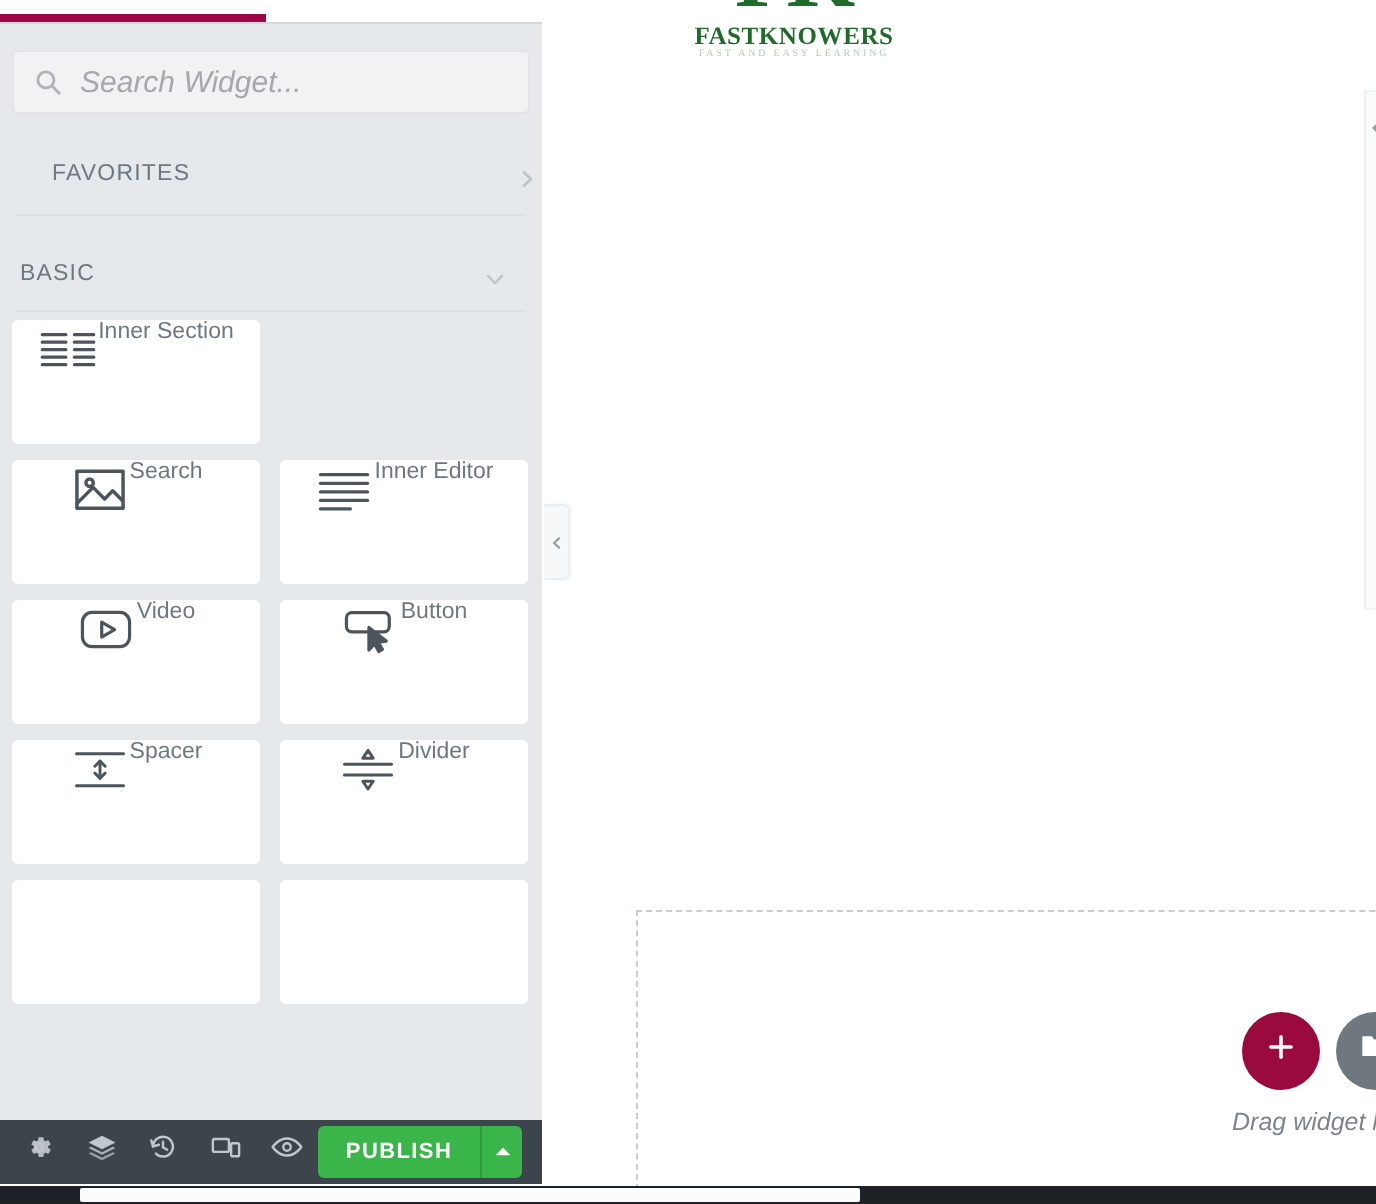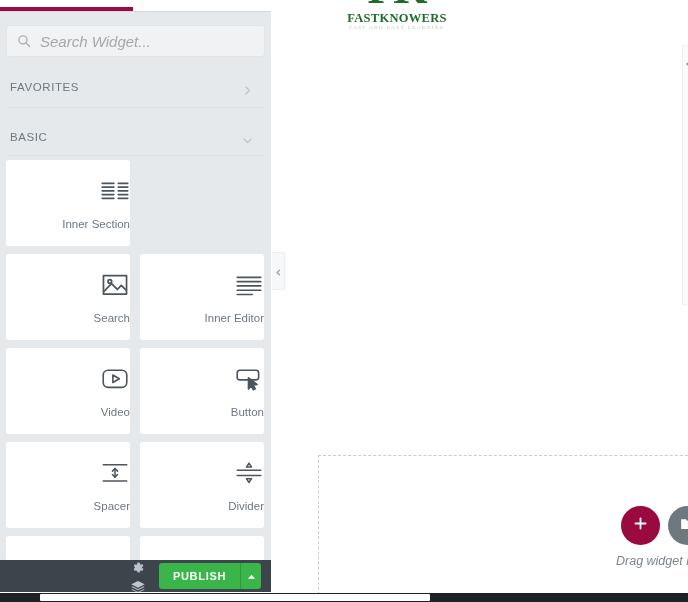--- a/index.html
+++ b/index.html
@@ -93,26 +93,26 @@
   
   .widget-grid {
     position: absolute;
     left: 0; top: 160px;
     width: 271px;
     height: 400px;
     overflow: hidden;
   }
   .wrow { display: flex; gap: 10px; padding: 0 6px; margin-bottom: 8px; }
   .wcard {
-    width: 124px; height: 86px;
+    width: 124px; height: 62px;
     background: #ffffff;
     border-radius: 3px;
     display: flex;
-    flex-direction: column;
-    align-items: flex-end;
+    flex-direction: row;
+    align-items: flex-start;
     justify-content: center;
     cursor: grab;
   }
   .wcard .wicon {
     width: 30px; height: 30px;
     display: flex; align-items: center; justify-content: center;
     margin-bottom: 12px;
     color: #495157;
   }
   .wcard .wlabel {
@@ -122,21 +122,20 @@
 
   
   .footer {
     position: absolute;
     left: 0; bottom: 10px;
     width: 271px; height: 32px;
     background: #3c444c;
     display: flex;
     align-items: center;
     padding-left: 4px;
-    flex-direction: column;
   }
   .fbtn {
     width: 31px; height: 32px;
     display: flex; align-items: center; justify-content: center;
     color: #c2c7cc;
     cursor: pointer;
   }
   .publish-group {
     position: absolute;
     left: 159px; top: 3px;
@@ -308,21 +307,21 @@
     <div class="search-wrap">
       <span class="search-icon">
         <svg viewBox="0 0 16 16" fill="none" stroke="#7a8086" stroke-width="1.6">
           <circle cx="6.8" cy="6.8" r="4.6"></circle>
           <line x1="10.3" y1="10.3" x2="14.4" y2="14.4" stroke-linecap="round"></line>
         </svg>
       </span>
       <input class="search-input" type="text" placeholder="Search Widget..." style="">
     </div>
 
-    <div class="sect-header" style="top:70px;">
+    <div class="sect-header" style="top:70px;margin-left:16px;">
       <span class="label">FAVORITES</span>
       <span class="sect-chevron">
         <svg viewBox="0 0 12 12" fill="none" stroke="#9aa1a8" stroke-width="1.4" stroke-linecap="round" stroke-linejoin="round">
           <polyline points="4.2,2.2 8.2,6 4.2,9.8"></polyline>
         </svg>
       </span>
     </div>
     <div class="sect-divider" style="top:107px;"></div>
 
     <div class="sect-header" style="top:120px;">

